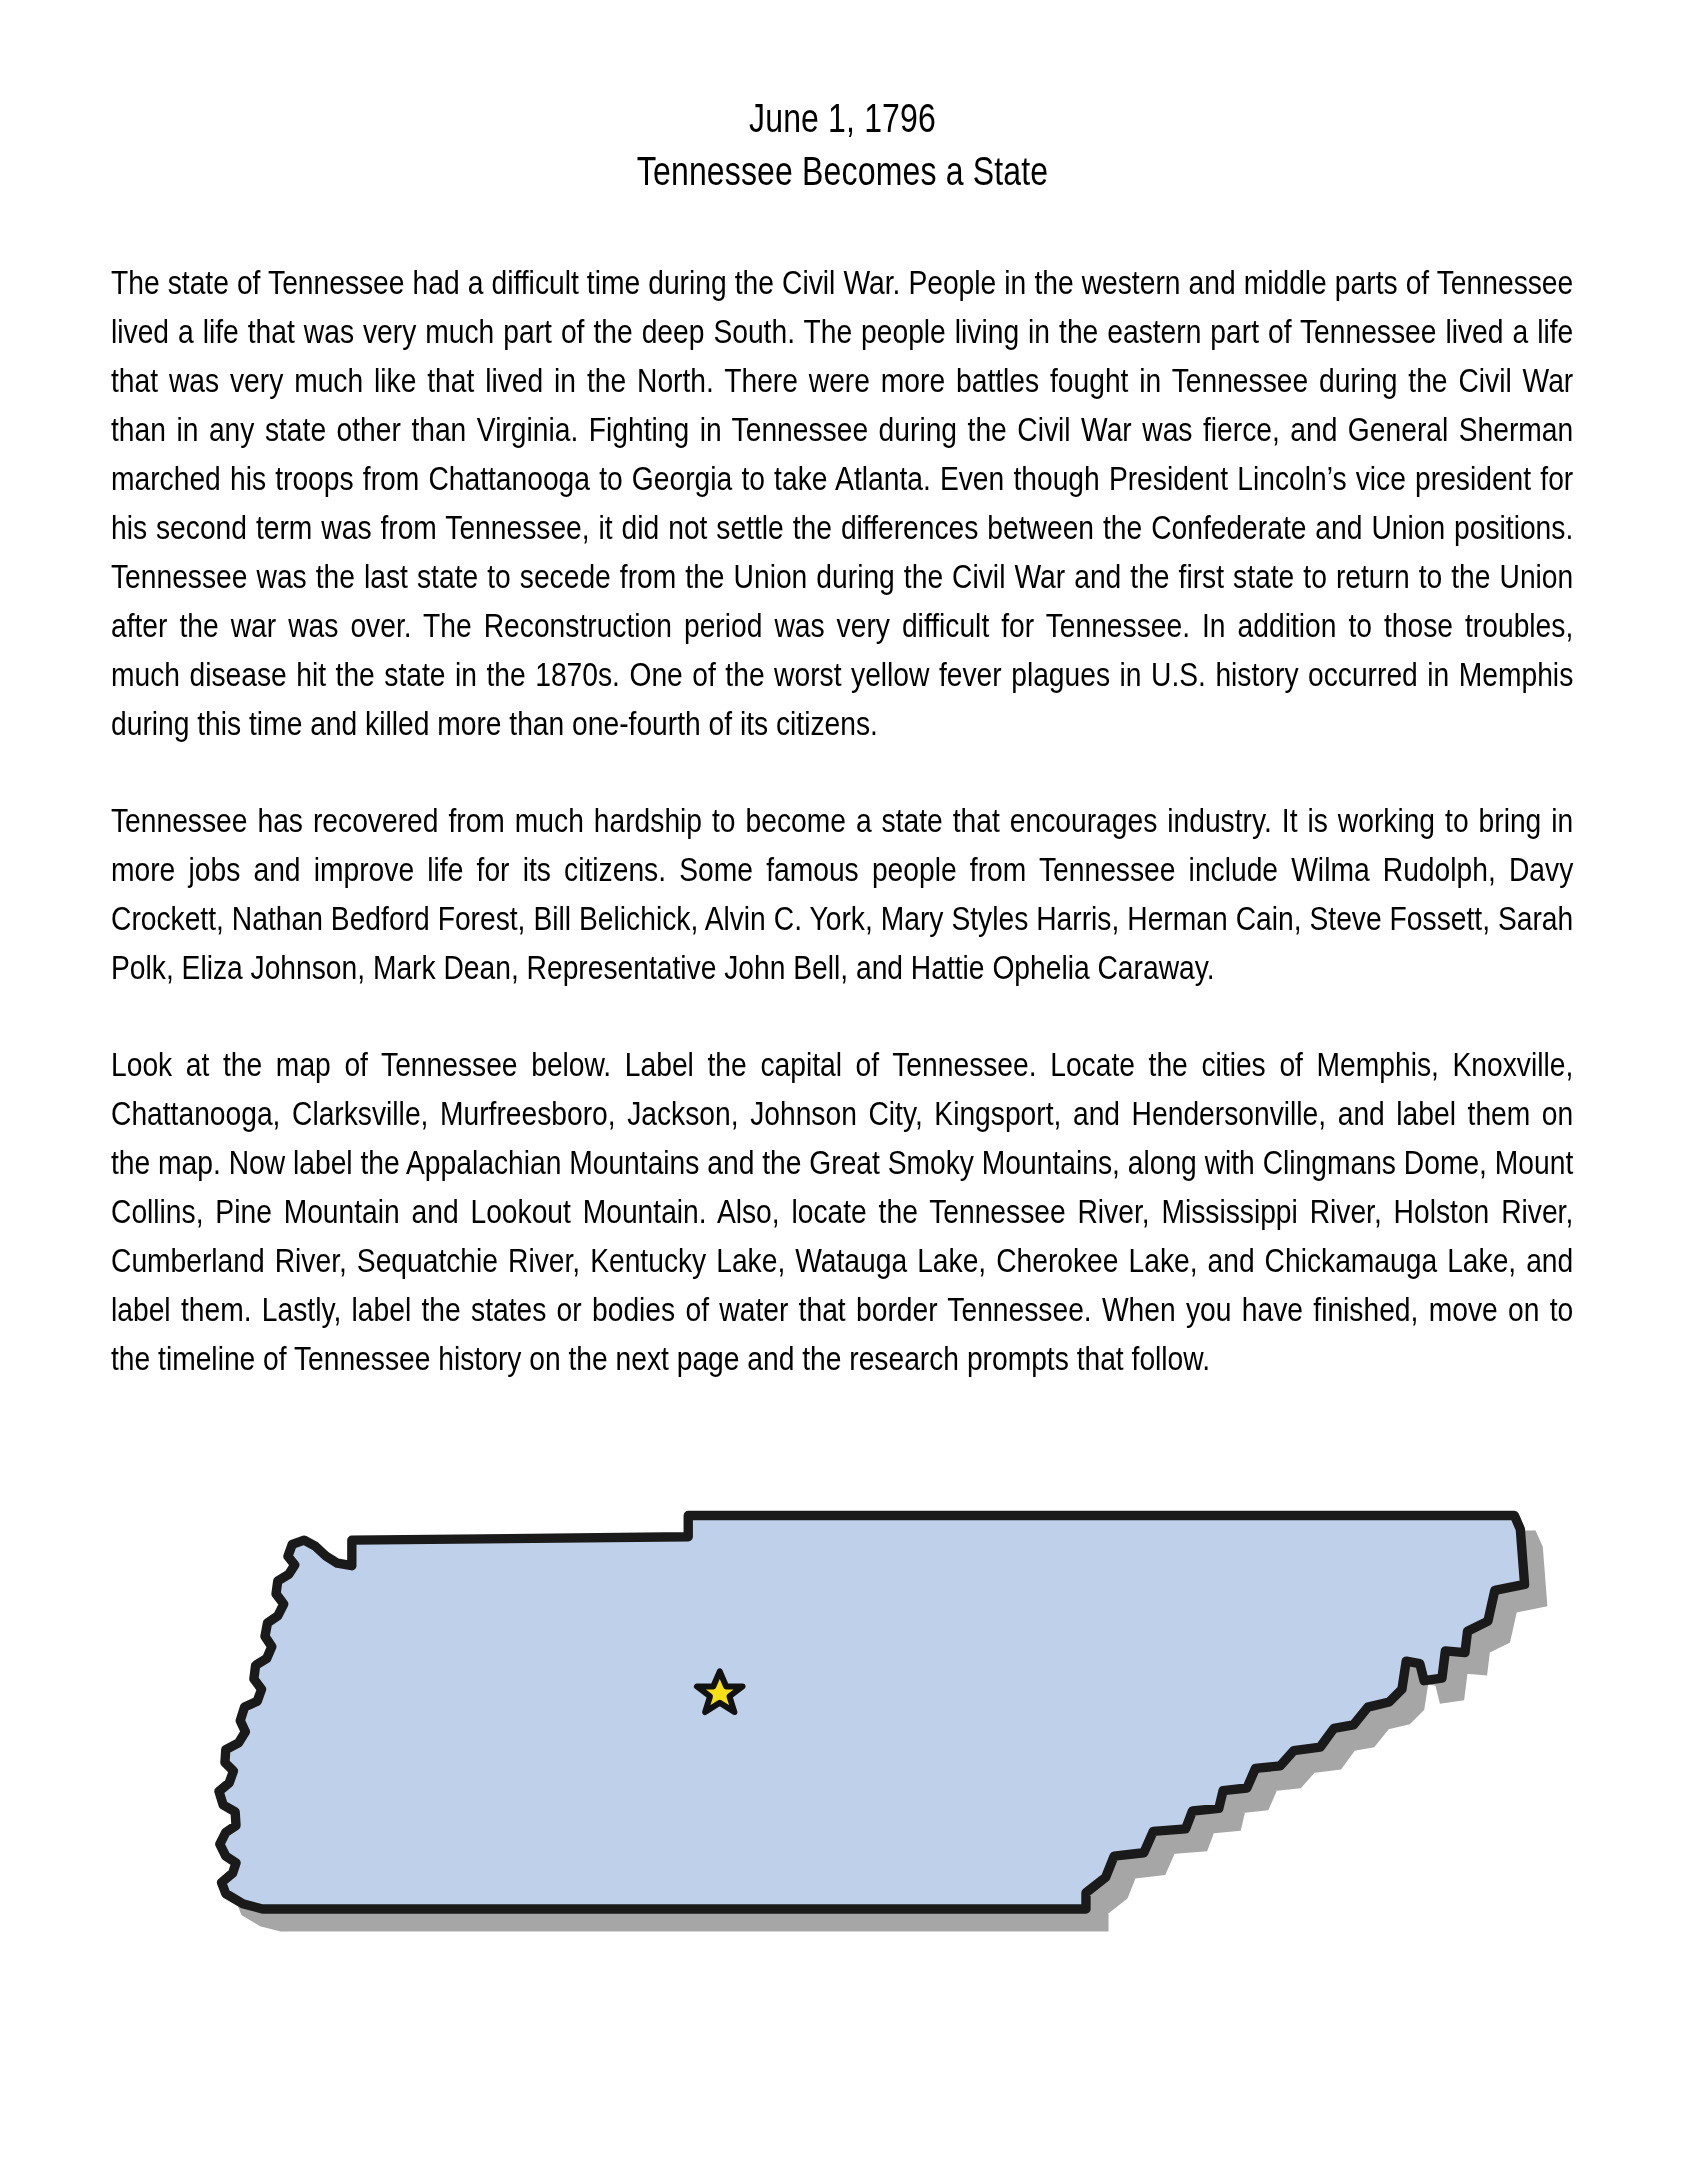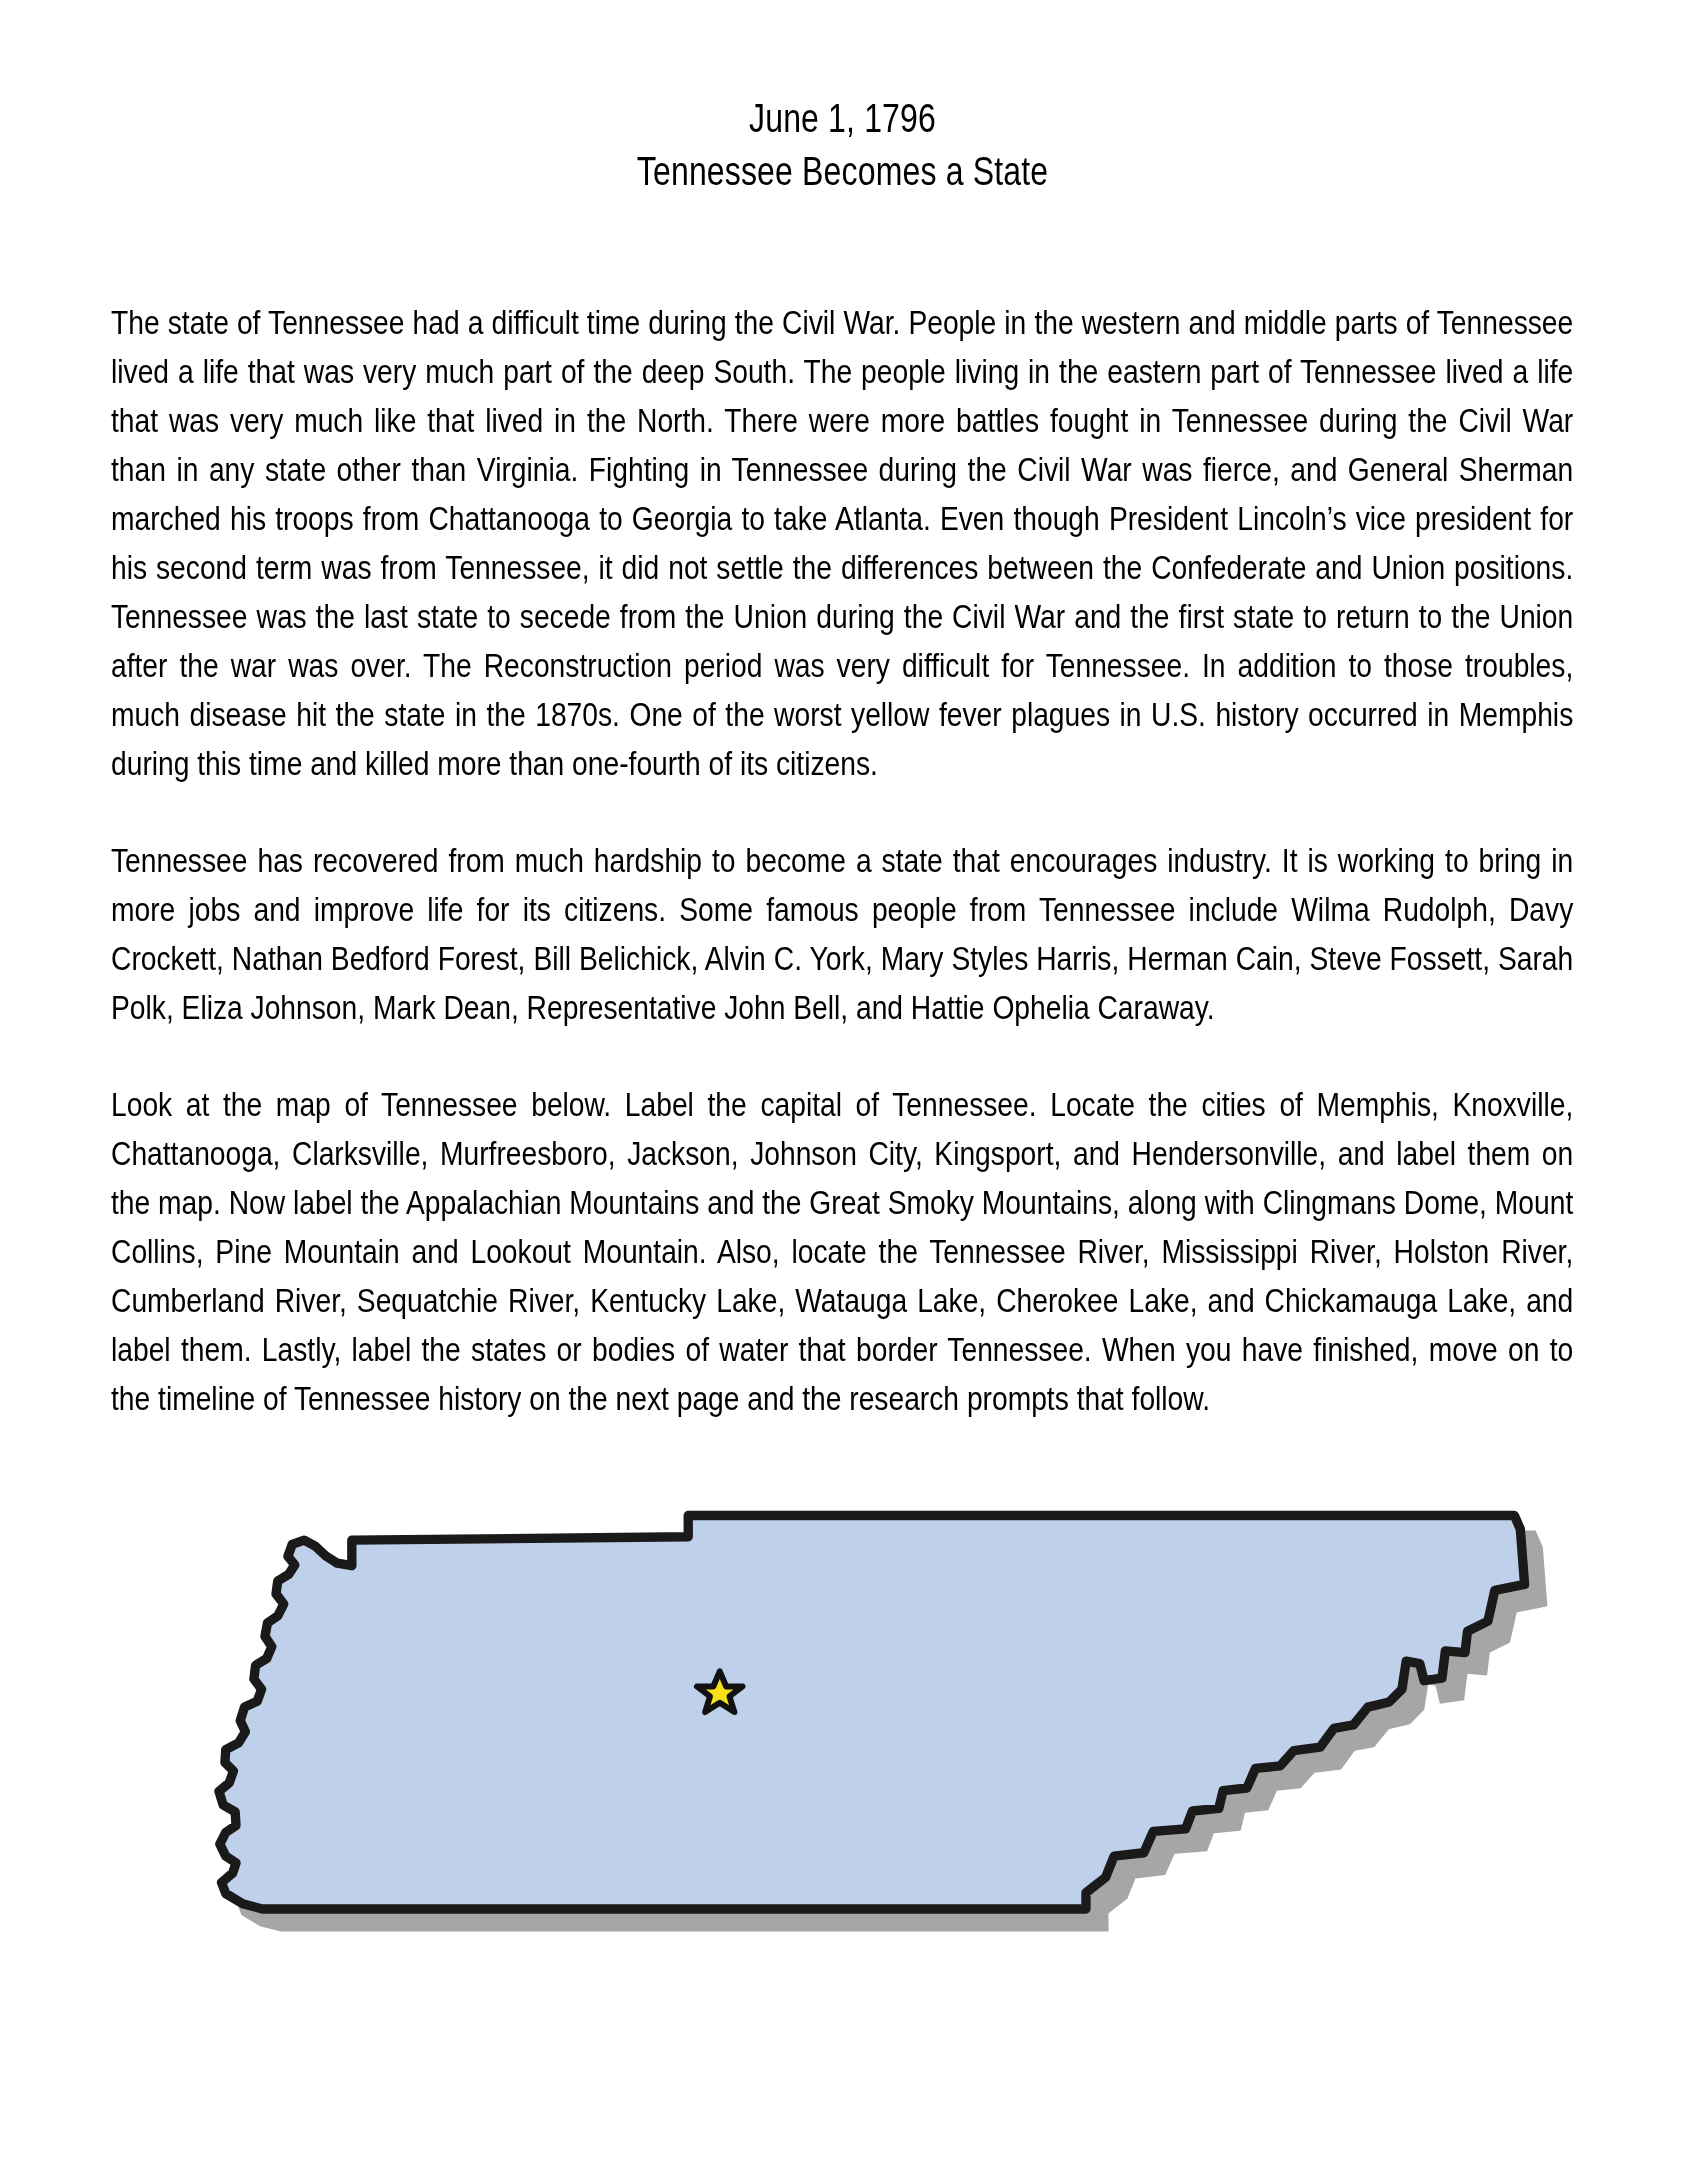--- a/index.html
+++ b/index.html
@@ -42,21 +42,20 @@
     transform-origin: center center;
     white-space: nowrap;
   }
 
   
   .body-wrap {
     position: absolute;
     left: 111px;
     top: 258px;
     width: 1463px;
-    margin-top: 40px;
   }
   .para {
     font-size: 33px;
     line-height: 49px;
     text-align: justify;
     text-justify: inter-word;
     color: #000;
     margin: 0 0 48px 0;
     transform: scaleX(0.855);
     transform-origin: left top;

